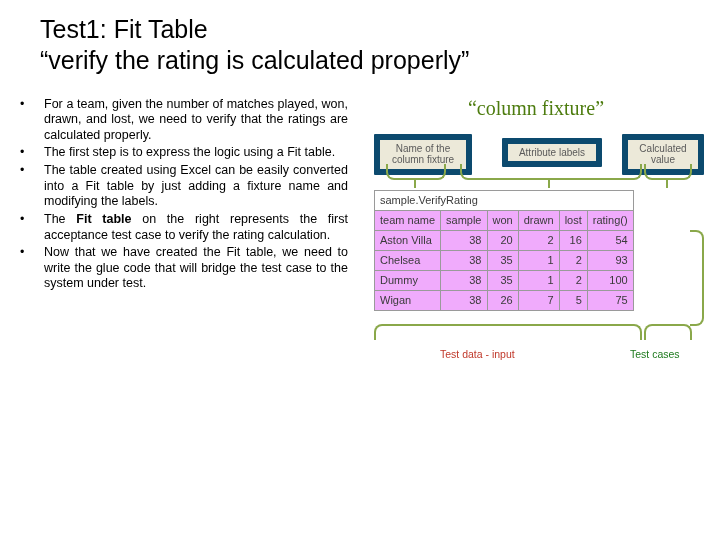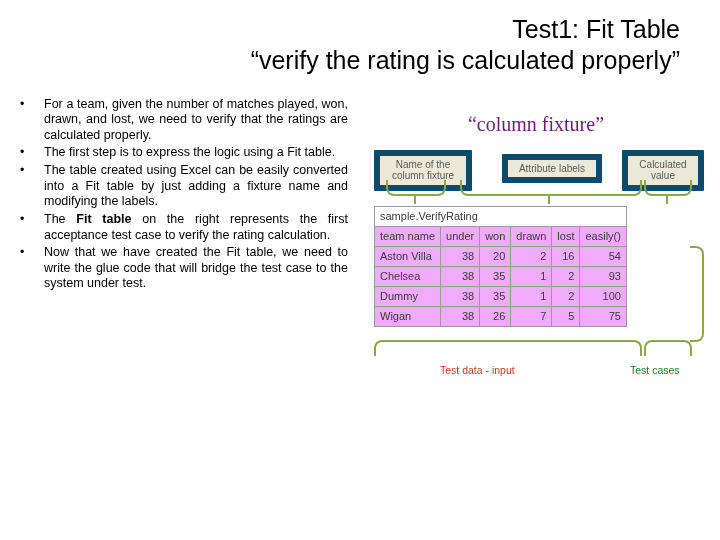--- a/index.html
+++ b/index.html
@@ -5,21 +5,21 @@
   html,body{margin:0;padding:0}
   body{
     width:720px;height:540px;
     background:#fff;
     font-family:Arial,Helvetica,sans-serif;
     color:#000;
     position:relative;
     overflow:hidden;
   }
   .title{
-    text-align:right;
+    text-align:left;
     font-size:25px;
     line-height:1.25;
     padding:14px 40px 0 40px;
     font-weight:400;
   }
   .content{
     display:flex;
     padding:20px 8px 0 18px;
   }
   .left{
@@ -46,22 +46,22 @@
   }
   .right{
     flex:1;
     position:relative;
     padding-left:12px;
   }
   .colfix{
     text-align:center;
     font-family:"Times New Roman",serif;
     font-size:20px;
-    color:#701a75;
-    margin:16px 0 14px 0;
+    color:#4d7c0f;
+    margin:0 0 14px 0;
   }
   .diagram{
     position:relative;
     width:340px;
     height:260px;
   }
   
   .call{
     position:absolute;
     background:#ece9d9;
@@ -211,25 +211,25 @@
       <div class="vstem vs2"></div>
       <div class="vstem vs3"></div>
 
       <table class="fit">
         <tbody>
             <tr class="fixrow">
           <td colspan="6">sample.VerifyRating</td>
         </tr>
         <tr>
           <td>team name</td>
-          <td>under</td>
+          <td>sample</td>
           <td>won</td>
           <td>drawn</td>
           <td>lost</td>
-          <td>easily()</td>
+          <td>rating()</td>
         </tr>
         <tr>
           <td>Aston Villa</td>
           <td class="num">38</td>
           <td class="num">20</td>
           <td class="num">2</td>
           <td class="num">16</td>
           <td class="num">54</td>
         </tr>
         <tr>

